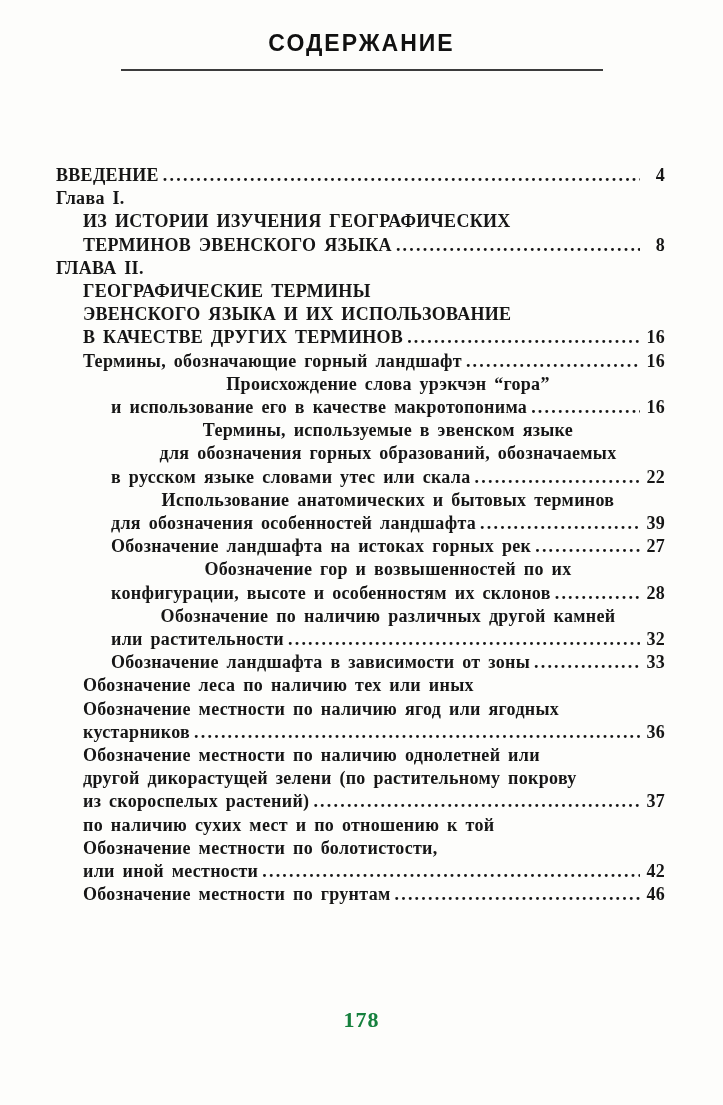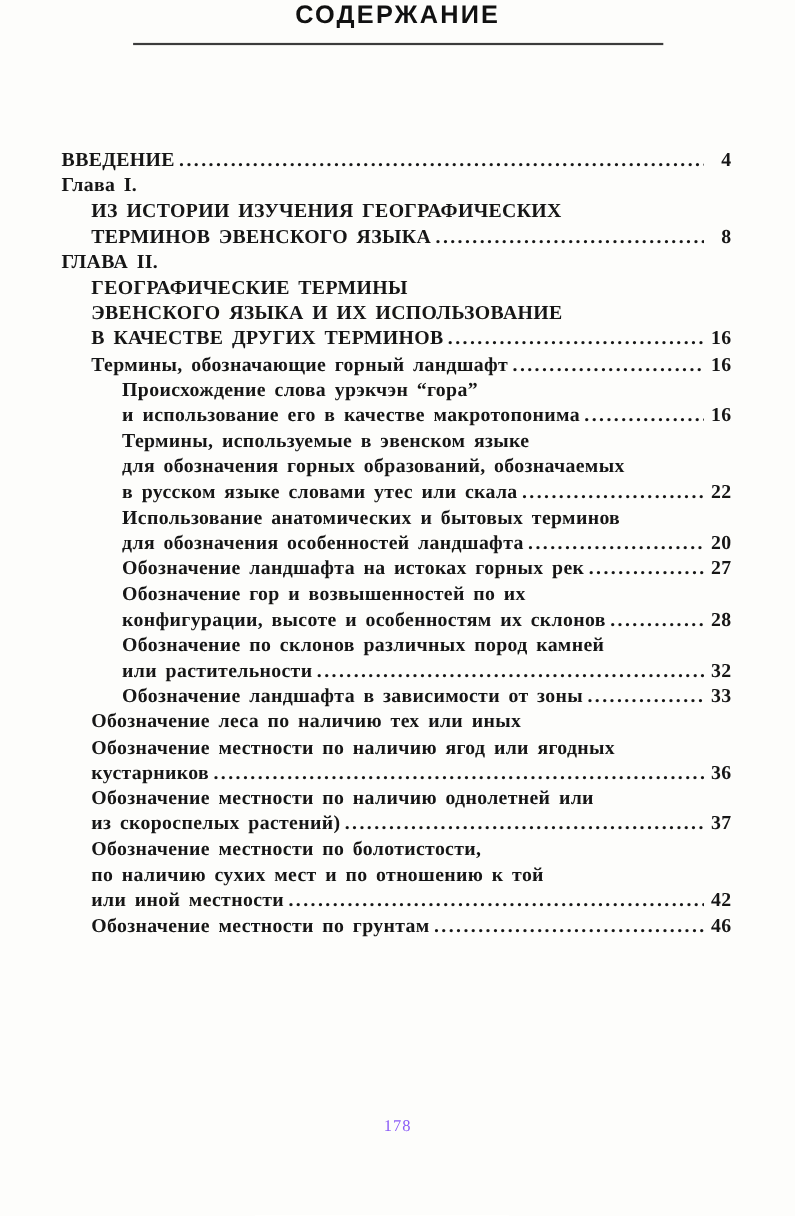--- a/index.html
+++ b/index.html
@@ -9,21 +9,21 @@
   .scan-page {
     position: relative;
     width: 723px;
     height: 1105px;
     margin: 0 auto;
     background: #fdfdfb;
     color: #161616;
     overflow: hidden;
   }
 
-  .page-header { text-align: center; }
+  .page-header { padding-top: 30px; text-align: center; }
 
   .page-title {
     font-family: "Liberation Sans", sans-serif;
     font-weight: bold;
     font-size: 23px;
     letter-spacing: 2px;
     color: #111;
   }
 
   .title-rule {
@@ -43,21 +43,21 @@
   }
 
   .toc-line {
     display: flex;
     align-items: baseline;
     white-space: nowrap;
   }
 
   .toc-line.indent-0 { padding-left: 0; }
   .toc-line.indent-1 { padding-left: 27px; }
-  .toc-line.indent-2 { padding-left: 55px; }
+  .toc-line.indent-2 { padding-left: 55px; justify-content: center; }
 
   .entry-text { flex: 0 0 auto; }
 
   .leader {
     flex: 1 1 auto;
     overflow: hidden;
     margin: 0 5px 0 4px;
     min-width: 12px;
   }
   .leader::after {
@@ -75,24 +75,24 @@
 
   .page-footer {
     position: absolute;
     left: 0;
     bottom: 72px;
     width: 100%;
     text-align: center;
   }
 
   .folio {
-    font-size: 15px;
-    font-weight: 400;
+    font-size: 22px;
+    font-weight: 700;
     letter-spacing: 1px;
-    color: #8b5cf6;
+    color: #15803d;
   }
 </style>
 </head>
 <body>
 
 <div class="scan-page">
 
   <header class="page-header">
     <h1 class="page-title">СОДЕРЖАНИЕ</h1>
     <div class="title-rule"></div>
@@ -152,37 +152,37 @@
         <span class="entry-text">в русском языке словами утес или скала</span>
         <span class="leader"></span>
         <span class="page-num">22</span>
       </div>
       <div class="toc-line indent-2">
         <span class="entry-text">Использование анатомических и бытовых терминов</span>
       </div>
       <div class="toc-line indent-2">
         <span class="entry-text">для обозначения особенностей ландшафта</span>
         <span class="leader"></span>
-        <span class="page-num">20</span>
+        <span class="page-num">39</span>
       </div>
       <div class="toc-line indent-2">
         <span class="entry-text">Обозначение ландшафта на истоках горных рек</span>
         <span class="leader"></span>
         <span class="page-num">27</span>
       </div>
       <div class="toc-line indent-2">
         <span class="entry-text">Обозначение гор и возвышенностей по их</span>
       </div>
       <div class="toc-line indent-2">
         <span class="entry-text">конфигурации, высоте и особенностям их склонов</span>
         <span class="leader"></span>
         <span class="page-num">28</span>
       </div>
       <div class="toc-line indent-2">
-        <span class="entry-text">Обозначение по склонов различных пород камней</span>
+        <span class="entry-text">Обозначение по наличию различных другой камней</span>
       </div>
       <div class="toc-line indent-2">
         <span class="entry-text">или растительности</span>
         <span class="leader"></span>
         <span class="page-num">32</span>
       </div>
       <div class="toc-line indent-2">
         <span class="entry-text">Обозначение ландшафта в зависимости от зоны</span>
         <span class="leader"></span>
         <span class="page-num">33</span>
@@ -195,29 +195,32 @@
       </div>
       <div class="toc-line indent-1">
         <span class="entry-text">кустарников</span>
         <span class="leader"></span>
         <span class="page-num">36</span>
       </div>
       <div class="toc-line indent-1">
         <span class="entry-text">Обозначение местности по наличию однолетней или</span>
       </div>
       <div class="toc-line indent-1">
+        <span class="entry-text">другой дикорастущей зелени (по растительному покрову</span>
+      </div>
+      <div class="toc-line indent-1">
         <span class="entry-text">из скороспелых растений)</span>
         <span class="leader"></span>
         <span class="page-num">37</span>
       </div>
       <div class="toc-line indent-1">
+        <span class="entry-text">по наличию сухих мест и по отношению к той</span>
+      </div>
+      <div class="toc-line indent-1">
         <span class="entry-text">Обозначение местности по болотистости,</span>
-      </div>
-      <div class="toc-line indent-1">
-        <span class="entry-text">по наличию сухих мест и по отношению к той</span>
       </div>
       <div class="toc-line indent-1">
         <span class="entry-text">или иной местности</span>
         <span class="leader"></span>
         <span class="page-num">42</span>
       </div>
       <div class="toc-line indent-1">
         <span class="entry-text">Обозначение местности по грунтам</span>
         <span class="leader"></span>
         <span class="page-num">46</span>

